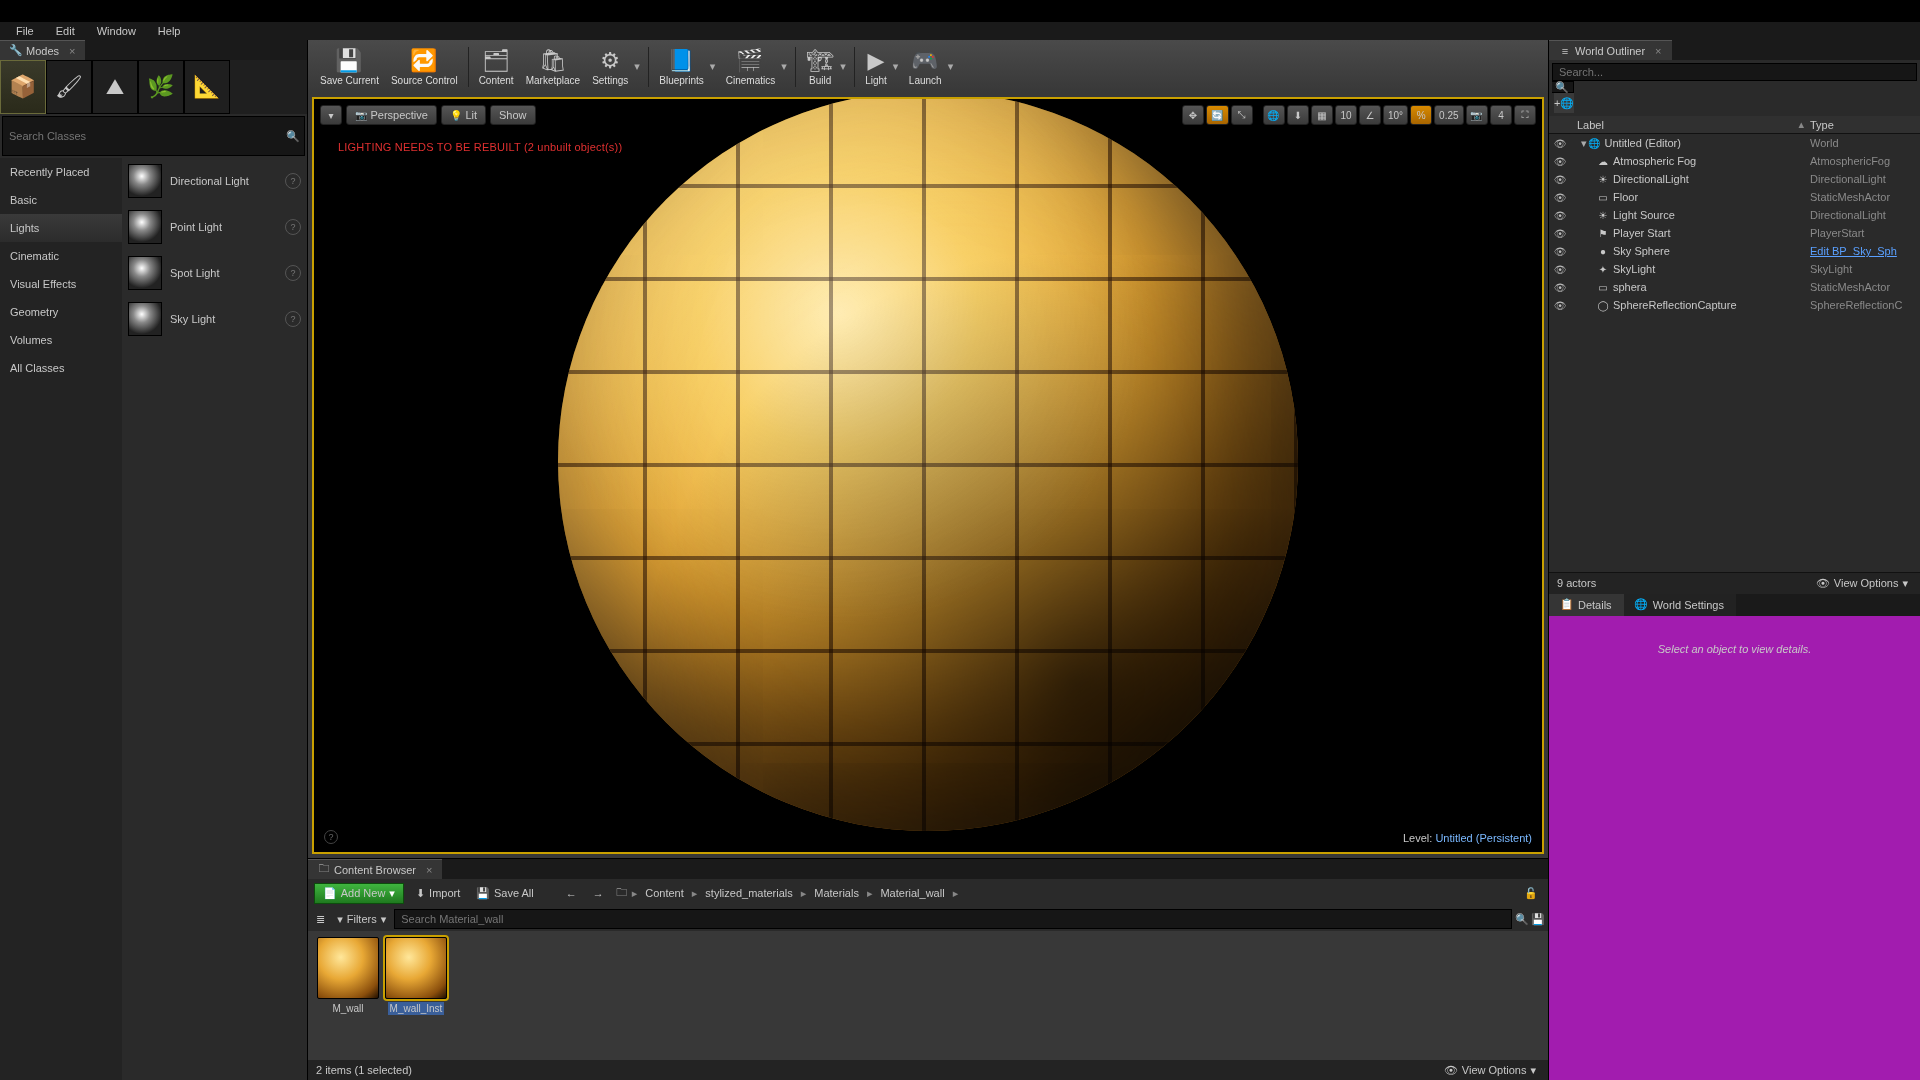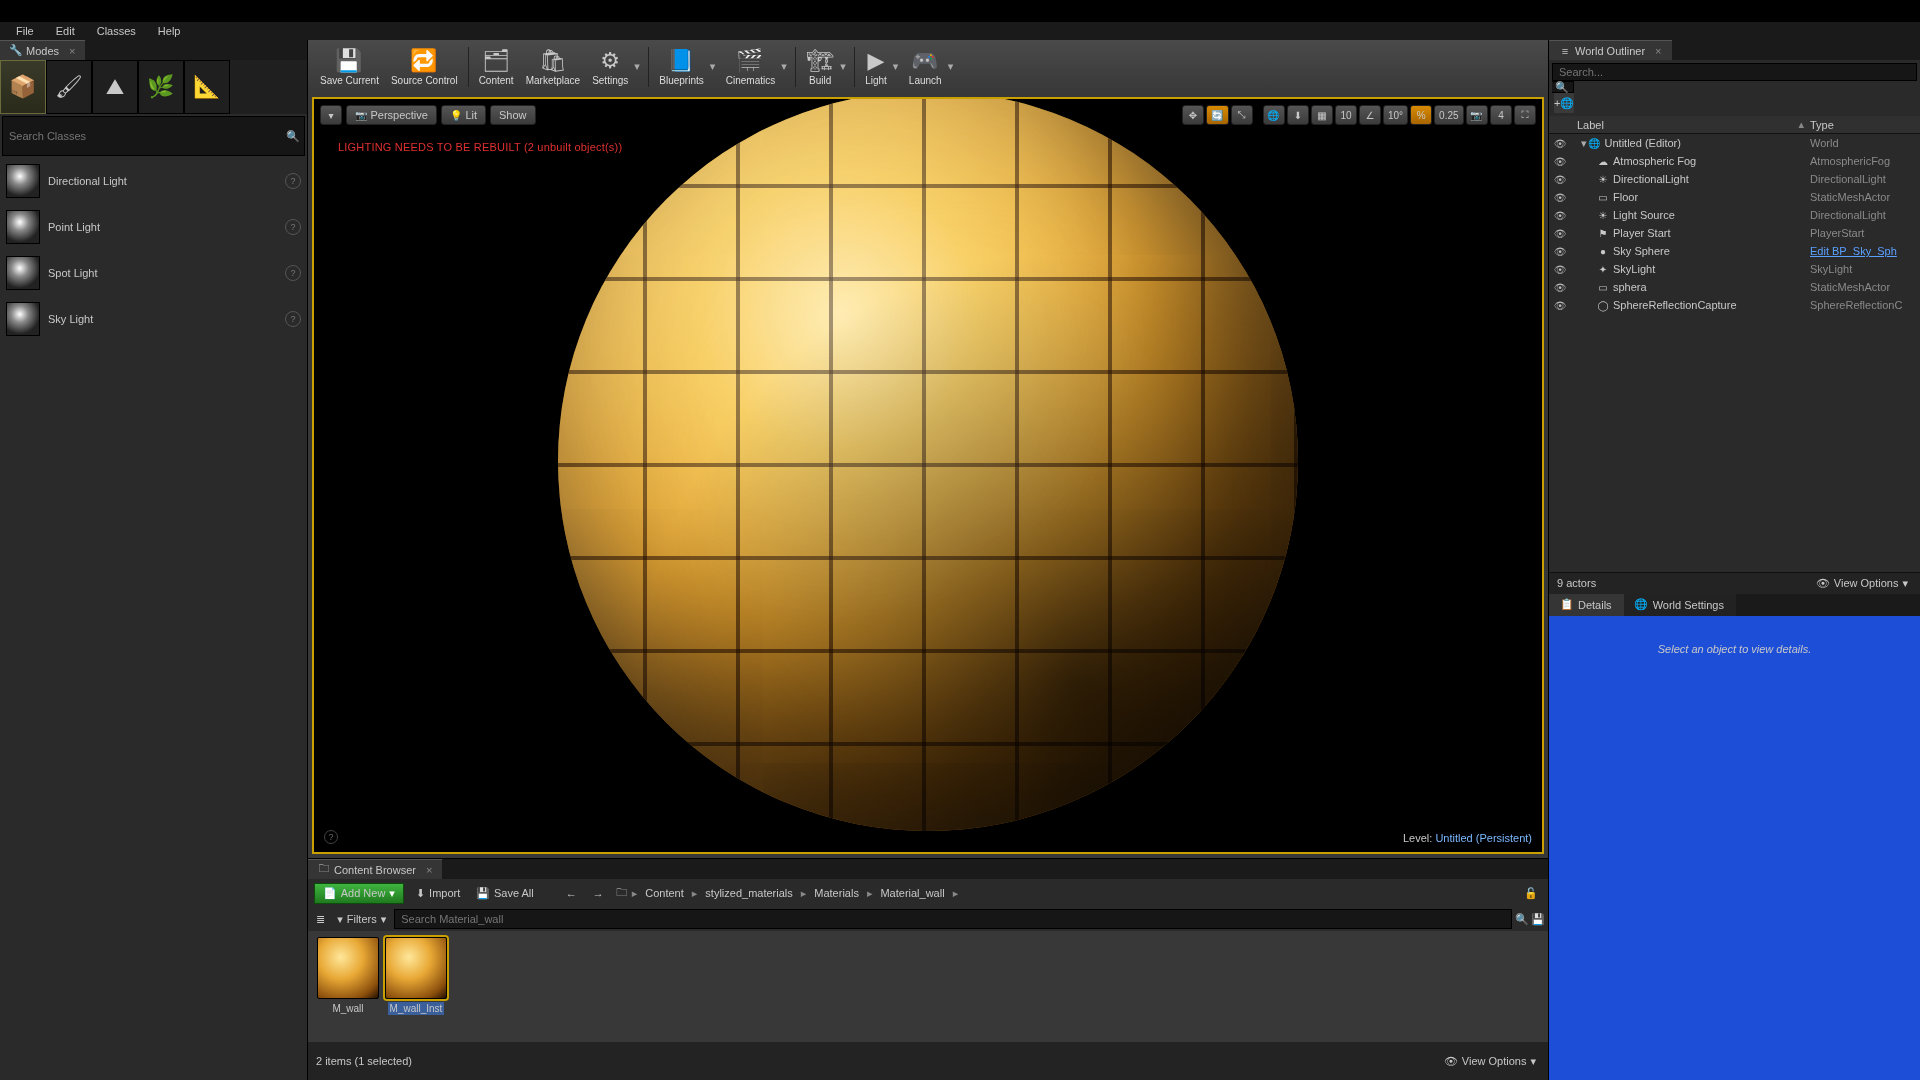--- a/index.html
+++ b/index.html
@@ -83,52 +83,52 @@
 .wo-row { display: flex; align-items: center; height: 18px; padding-left: 4px; }
 .eye { width: 14px; text-align: center; color: #bbb; font-size: 10px; }
 .tree-ind { display: inline-block; }
 .wo-name { flex: 1; white-space: nowrap; overflow: hidden; text-overflow: ellipsis; }
 .wo-t { width: 110px; color: #8a8a8a; white-space: nowrap; overflow: hidden; text-overflow: ellipsis; }
 .wo-t.link { color: #5aa0ff; text-decoration: underline; }
 .wo-foot { height: 22px; background: #232323; display: flex; align-items: center; justify-content: space-between; padding: 0 8px; border-top: 1px solid #111; }
 .details-tabs { height: 22px; display: flex; background: #1a1a1a; }
 .dt { padding: 3px 12px; background: #353535; display: flex; align-items: center; gap: 5px; }
 .dt.inactive { background: #222; }
-.details-body { flex: 1; background: #1d4ed8; display: flex; align-items: flex-start; justify-content: center; padding-top: 27px; color: #bdbdbd; font-style: italic; }
+.details-body { flex: 1; background: #a21caf; display: flex; align-items: flex-start; justify-content: center; padding-top: 27px; color: #bdbdbd; font-style: italic; }
 
 
 .cb { height: 222px; background: #2f2f2f; display: flex; flex-direction: column; border-top: 1px solid #000; }
 .cb-tab-row { height: 20px; background: #1a1a1a; display: flex; }
 .cb-toolbar { height: 28px; background: #2a2a2a; display: flex; align-items: center; padding: 0 6px; gap: 8px; }
 .btn-green { background: linear-gradient(180deg, #3fb53f, #1f7a1f); border: 1px solid #0c4d0c; padding: 3px 8px; color: #fff; display: flex; align-items: center; gap: 4px; }
 .btn-flat { display: flex; align-items: center; gap: 4px; padding: 3px 4px; cursor: pointer; }
 .breadcrumb { display: flex; align-items: center; gap: 4px; }
 .bc-item { padding: 2px 4px; cursor: pointer; }
 .bc-sep { color: #888; }
 .cb-search-row { height: 24px; display: flex; align-items: center; padding: 0 4px; gap: 4px; background: #2a2a2a; }
 .cb-search-row input { flex: 1; background: #161616; border: 1px solid #000; padding: 3px 6px; color: #999; outline: none; }
 .cb-body { flex: 1; background: #383838; display: flex; padding: 6px; }
 .asset { width: 68px; display: flex; flex-direction: column; align-items: center; }
 .asset-thumb { width: 62px; height: 62px; border: 1px solid #000; border-radius: 2px; background: radial-gradient(circle at 38% 32%, #ffe79a, #e8a835 40%, #8a4e0c 80%, #200f00 100%); position: relative; }
 .asset-thumb.sel { box-shadow: 0 0 0 2px #c9a000; }
 .asset-name { margin-top: 3px; font-size: 10px; text-align: center; padding: 1px 2px; }
 .asset-name.sel { background: #3a5f9a; }
-.cb-foot { height: 38px; background: #232323; display: flex; align-items: center; justify-content: space-between; padding: 0 8px; }
+.cb-foot { height: 20px; background: #232323; display: flex; align-items: center; justify-content: space-between; padding: 0 8px; }
 
 .icon-sm { width: 12px; height: 12px; display: inline-flex; align-items: center; justify-content: center; }
 </style>
 </head>
 <body>
 
 <div class="top-strip"></div>
 
 <div class="menubar">
   <span>File</span>
   <span>Edit</span>
-  <span>Classes</span>
+  <span>Window</span>
   <span>Help</span>
 </div>
 
 <div class="main">
 
   <div class="left-panel">
     <div class="tab-row">
       <div class="tab">
         <span class="icon-sm">🔧</span>
         <span>Modes</span>
@@ -140,20 +140,30 @@
       <div class="mode-btn">🖌</div>
       <div class="mode-btn">⛰</div>
       <div class="mode-btn">🌿</div>
       <div class="mode-btn">📐</div>
     </div>
     <div class="search-row">
       <input placeholder="Search Classes" style="">
       <div class="mag">🔍</div>
     </div>
     <div class="modes-body">
+      <div class="cat-list" id="cat-list">
+          <div class="cat-item">Recently Placed</div>
+          <div class="cat-item">Basic</div>
+          <div class="cat-item sel">Lights</div>
+          <div class="cat-item">Cinematic</div>
+          <div class="cat-item">Visual Effects</div>
+          <div class="cat-item">Geometry</div>
+          <div class="cat-item">Volumes</div>
+          <div class="cat-item">All Classes</div>
+        </div>
       <div class="light-list" id="light-list">
           <div class="light-item">
             <div class="light-thumb"></div>
             <div class="light-name">Directional Light</div>
             <div class="help-q">?</div>
           </div>
           <div class="light-item">
             <div class="light-thumb"></div>
             <div class="light-name">Point Light</div>
             <div class="help-q">?</div>

